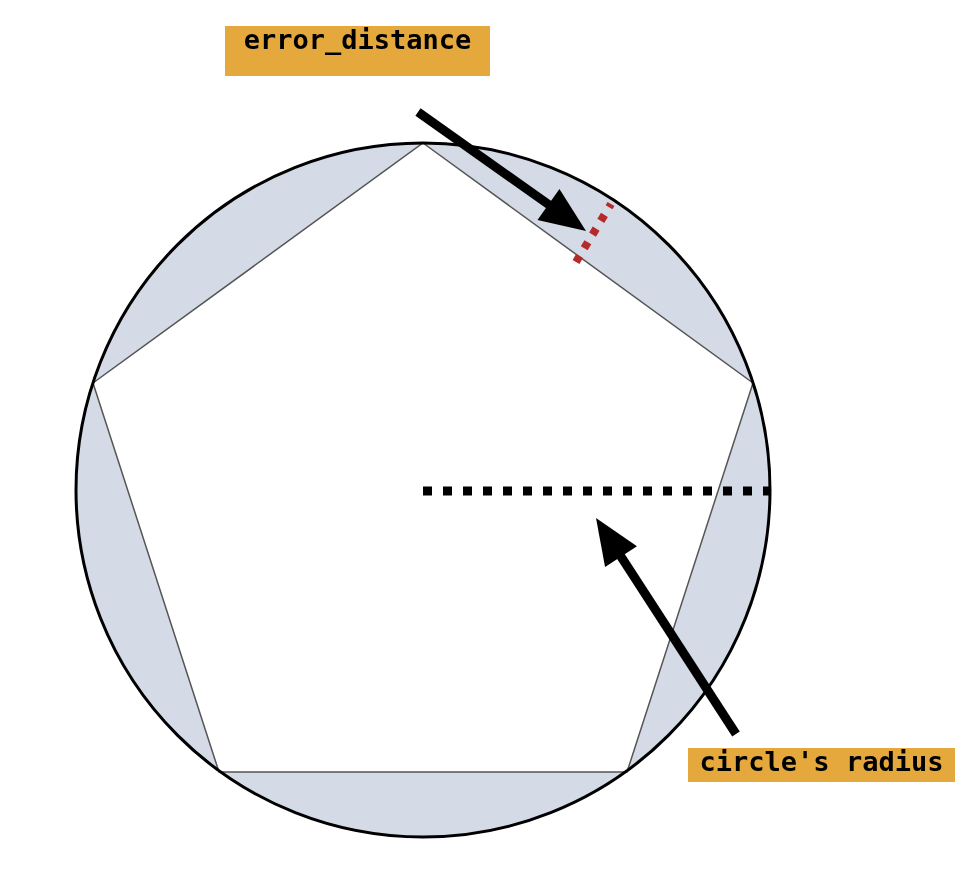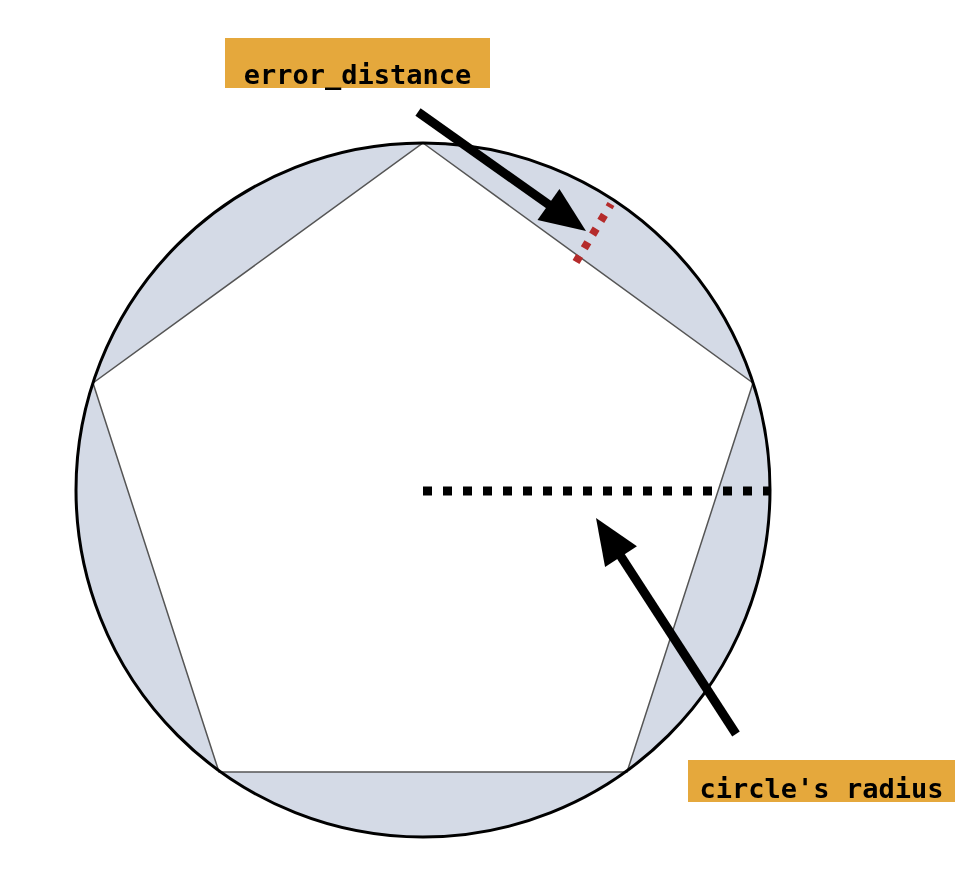--- a/index.html
+++ b/index.html
@@ -18,44 +18,43 @@
   #figure {
     position: absolute;
     left: 0;
     top: 0;
     width: 978px;
     height: 874px;
   }
   .label-box {
     position: absolute;
     display: flex;
-    align-items: flex-end;
+    align-items: flex-start;
     justify-content: center;
     background: #e5a83c;
     color: #000000;
     font-family: "DejaVu Sans Mono", "Liberation Mono", monospace;
     font-weight: bold;
     font-size: 27px;
     letter-spacing: 0px;
     white-space: nowrap;
     line-height: 1;
     box-sizing: border-box;
-    margin-top: 12px;
   }
   #label-error-distance {
     left: 225px;
     top: 26px;
     width: 265px;
     height: 50px;
   }
   #label-circle-radius {
     left: 688px;
     top: 748px;
     width: 267px;
-    height: 42px;
+    height: 34px;
   }
 </style>
 </head>
 <body>
 
 <svg id="figure" viewBox="0 0 978 874" xmlns="http://www.w3.org/2000/svg">
 
   <defs>
 
     <clipPath id="clip-circle">

